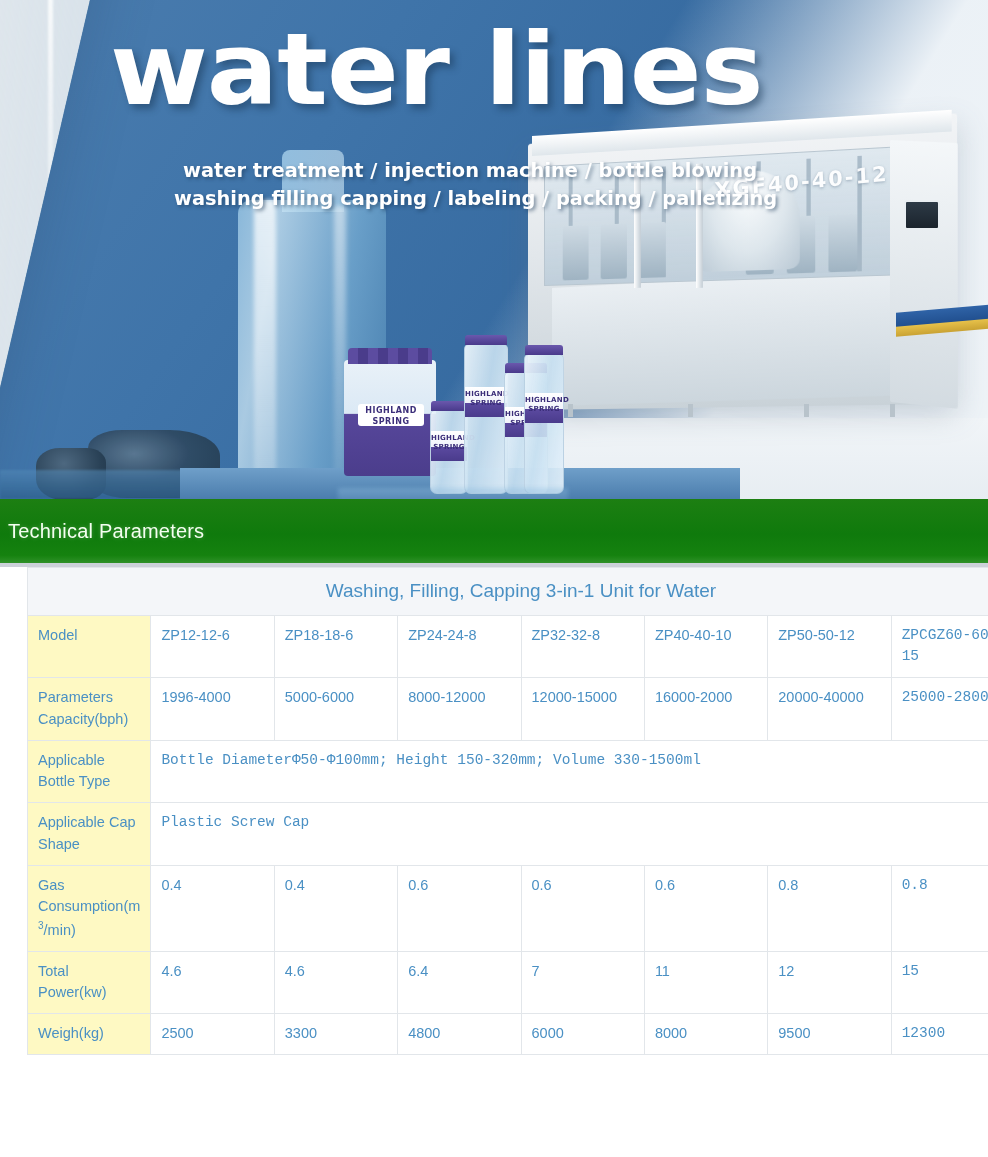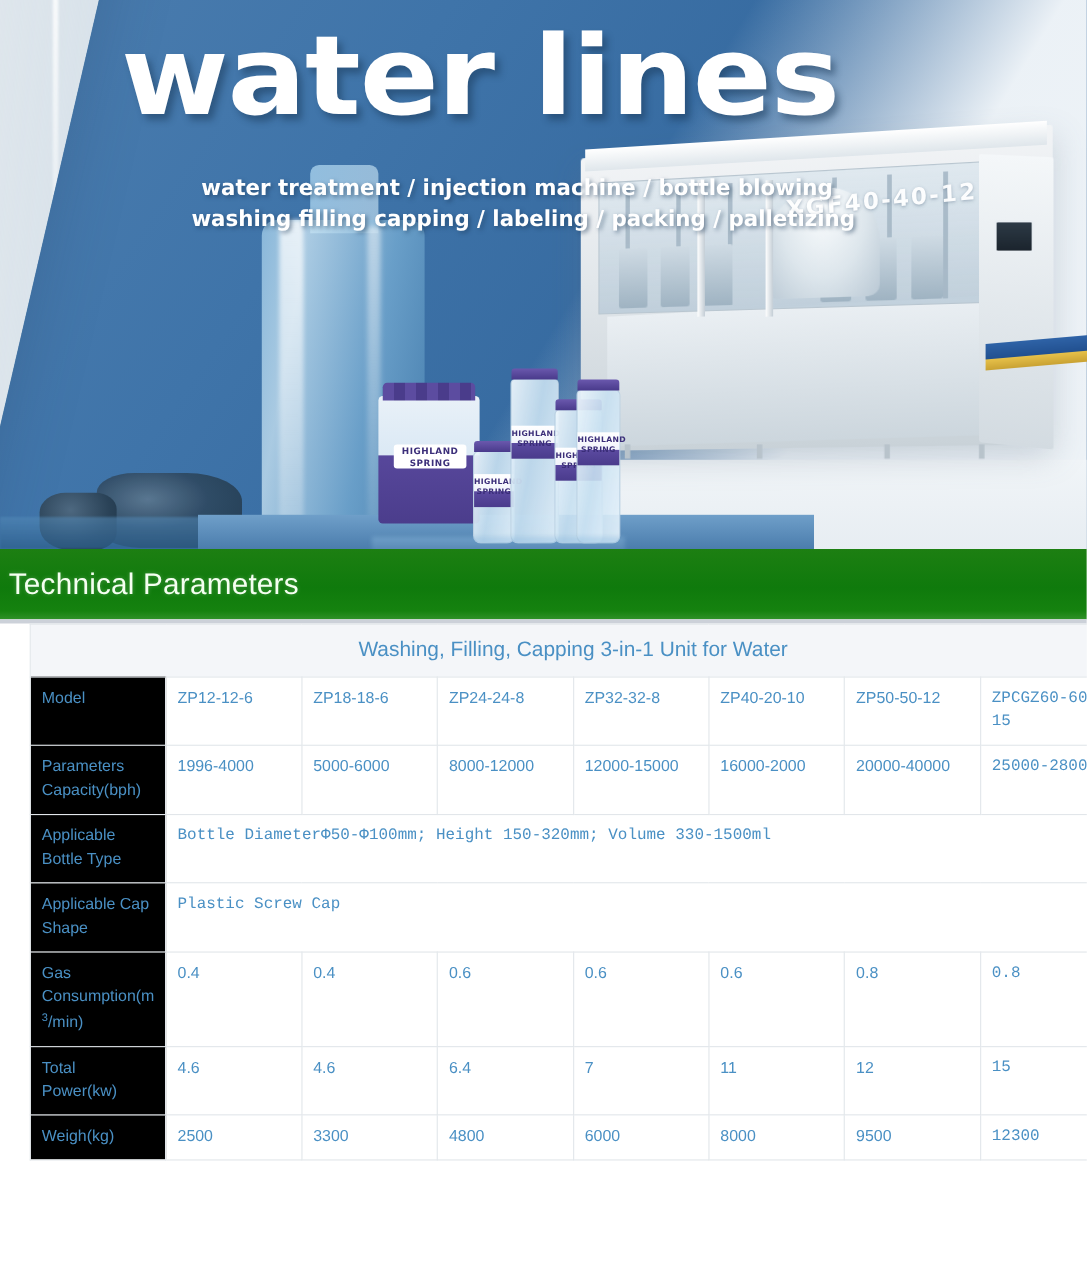--- a/index.html
+++ b/index.html
@@ -261,21 +261,21 @@
   }
 
   
   .sec-head {
     width: 988px; height: 68px;
     background: linear-gradient(180deg,#1d7f12 0%,#0f7a0c 55%,#15820f 88%,#2f9128 100%);
     display:flex; align-items:center;
     border-bottom: 4px solid #ccd1d9;
   }
   .sec-head-title {
-    color:#f4fff0; font-size:27px; font-weight:400;
+    color:#f4fff0; font-size:20px; font-weight:400;
     padding-left:8px; letter-spacing:.2px;
     text-shadow: 0 0 4px rgba(255,255,255,.25);
     text-align: center;
   }
 
   
   .tbl-wrap { width:988px; background:#ffffff;padding-left:27px; }
   table.params {
     width:988px; border-collapse:collapse; table-layout:fixed;
     font-size:14.5px; color:#4a90c4;
@@ -286,21 +286,21 @@
     vertical-align:top;
     line-height:1.5;
     word-wrap:break-word;
   }
   td.tbl-title {
     text-align:center; font-size:19px; color:#4a90c4;
     background:#f4f6f9; padding:14px 10px; border-left:none; border-right:none;
     border-top:none;
   }
   td.rowhead {
-    background:#000000; width:167px; color:#4a90c4;
+    background:#fef9c3; width:167px; color:#4a90c4;
     border-left:none;
   }
   td.lastcol { border-right:none;font-family:Liberation Mono, monospace; }
   td.merged { text-align:left; }
   sup { font-size:10px; vertical-align:super; }
 </style>
 </head>
 <body>
 
 <div class="banner">
@@ -405,21 +405,21 @@
     <tbody>
       <tr>
         <td class="tbl-title" colspan="8">Washing, Filling, Capping 3-in-1 Unit for Water</td>
       </tr>
       <tr id="model-row">
         <td class="rowhead">Model</td>
       <td>ZP12-12-6</td>
           <td>ZP18-18-6</td>
           <td>ZP24-24-8</td>
           <td>ZP32-32-8</td>
-          <td>ZP40-20-10</td>
+          <td>ZP40-40-10</td>
           <td>ZP50-50-12</td>
           <td class="lastcol">ZPCGZ60-60-15</td>
         </tr>
     <tr>
           <td class="rowhead">Parameters Capacity(bph)</td>
           <td>1996-4000</td>
           <td>5000-6000</td>
           <td>8000-12000</td>
           <td>12000-15000</td>
           <td>16000-2000</td>

